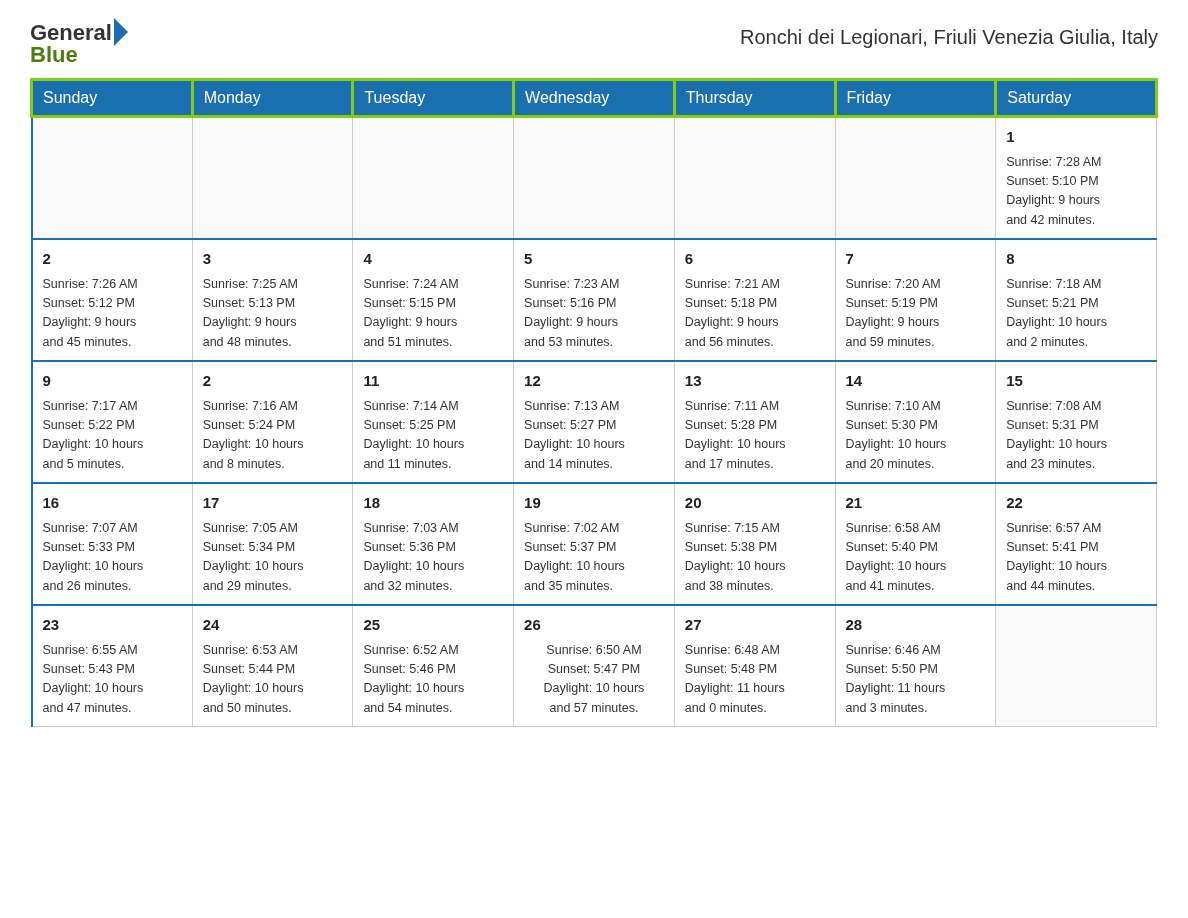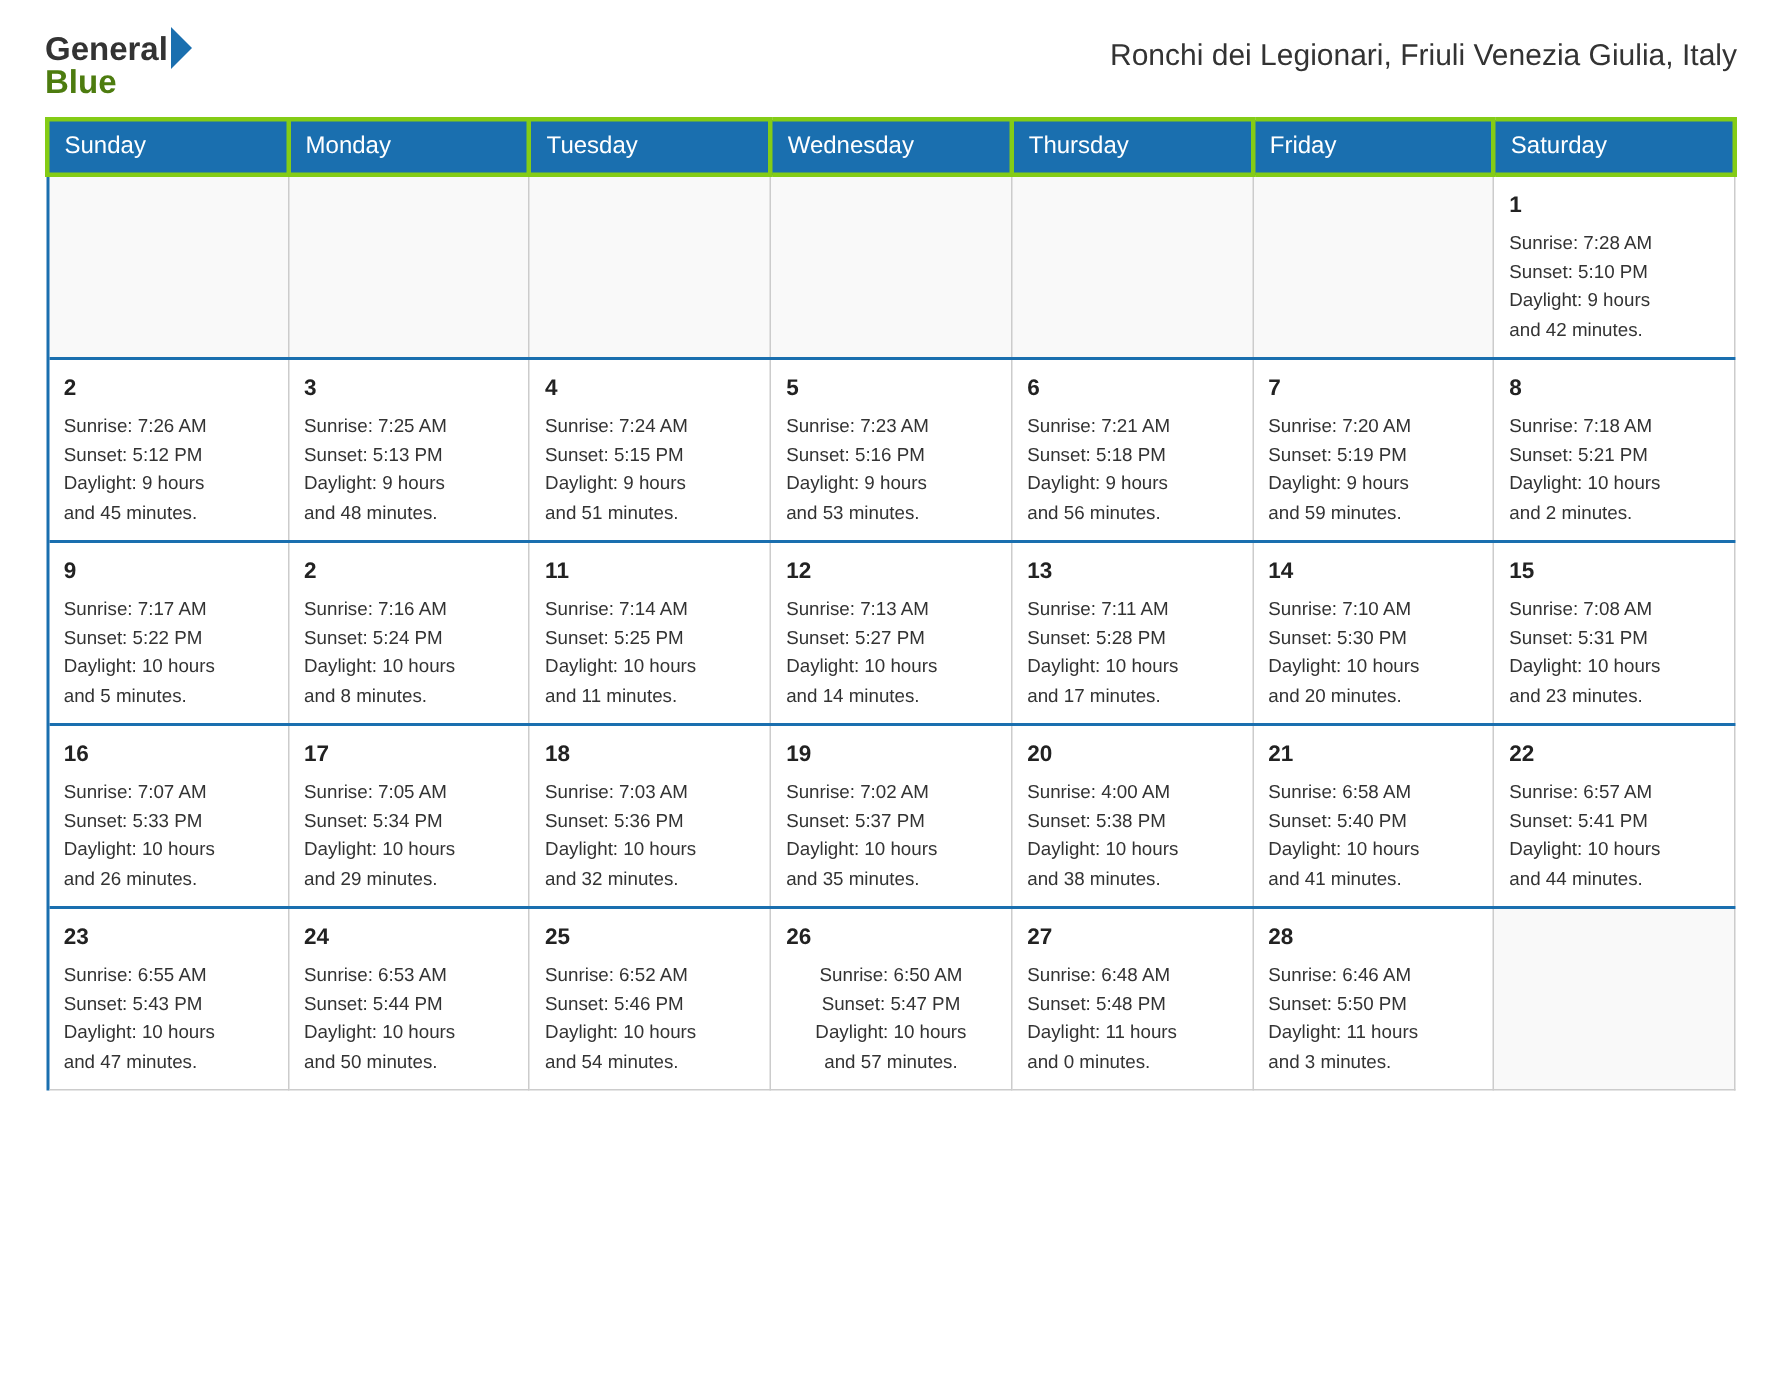--- a/index.html
+++ b/index.html
@@ -277,21 +277,21 @@
         </td>
         <td>
           <span class="day-number">19</span>
           <div class="day-info" style="white-space: pre-line;">Sunrise: 7:02 AM
 Sunset: 5:37 PM
 Daylight: 10 hours
 and 35 minutes.</div>
         </td>
         <td>
           <span class="day-number">20</span>
-          <div class="day-info" style="white-space: pre-line;">Sunrise: 4:00 AM
+          <div class="day-info" style="white-space: pre-line;">Sunrise: 7:15 AM
 Sunset: 5:38 PM
 Daylight: 10 hours
 and 38 minutes.</div>
         </td>
         <td>
           <span class="day-number">21</span>
           <div class="day-info" style="white-space: pre-line;">Sunrise: 6:58 AM
 Sunset: 5:40 PM
 Daylight: 10 hours
 and 41 minutes.</div>

